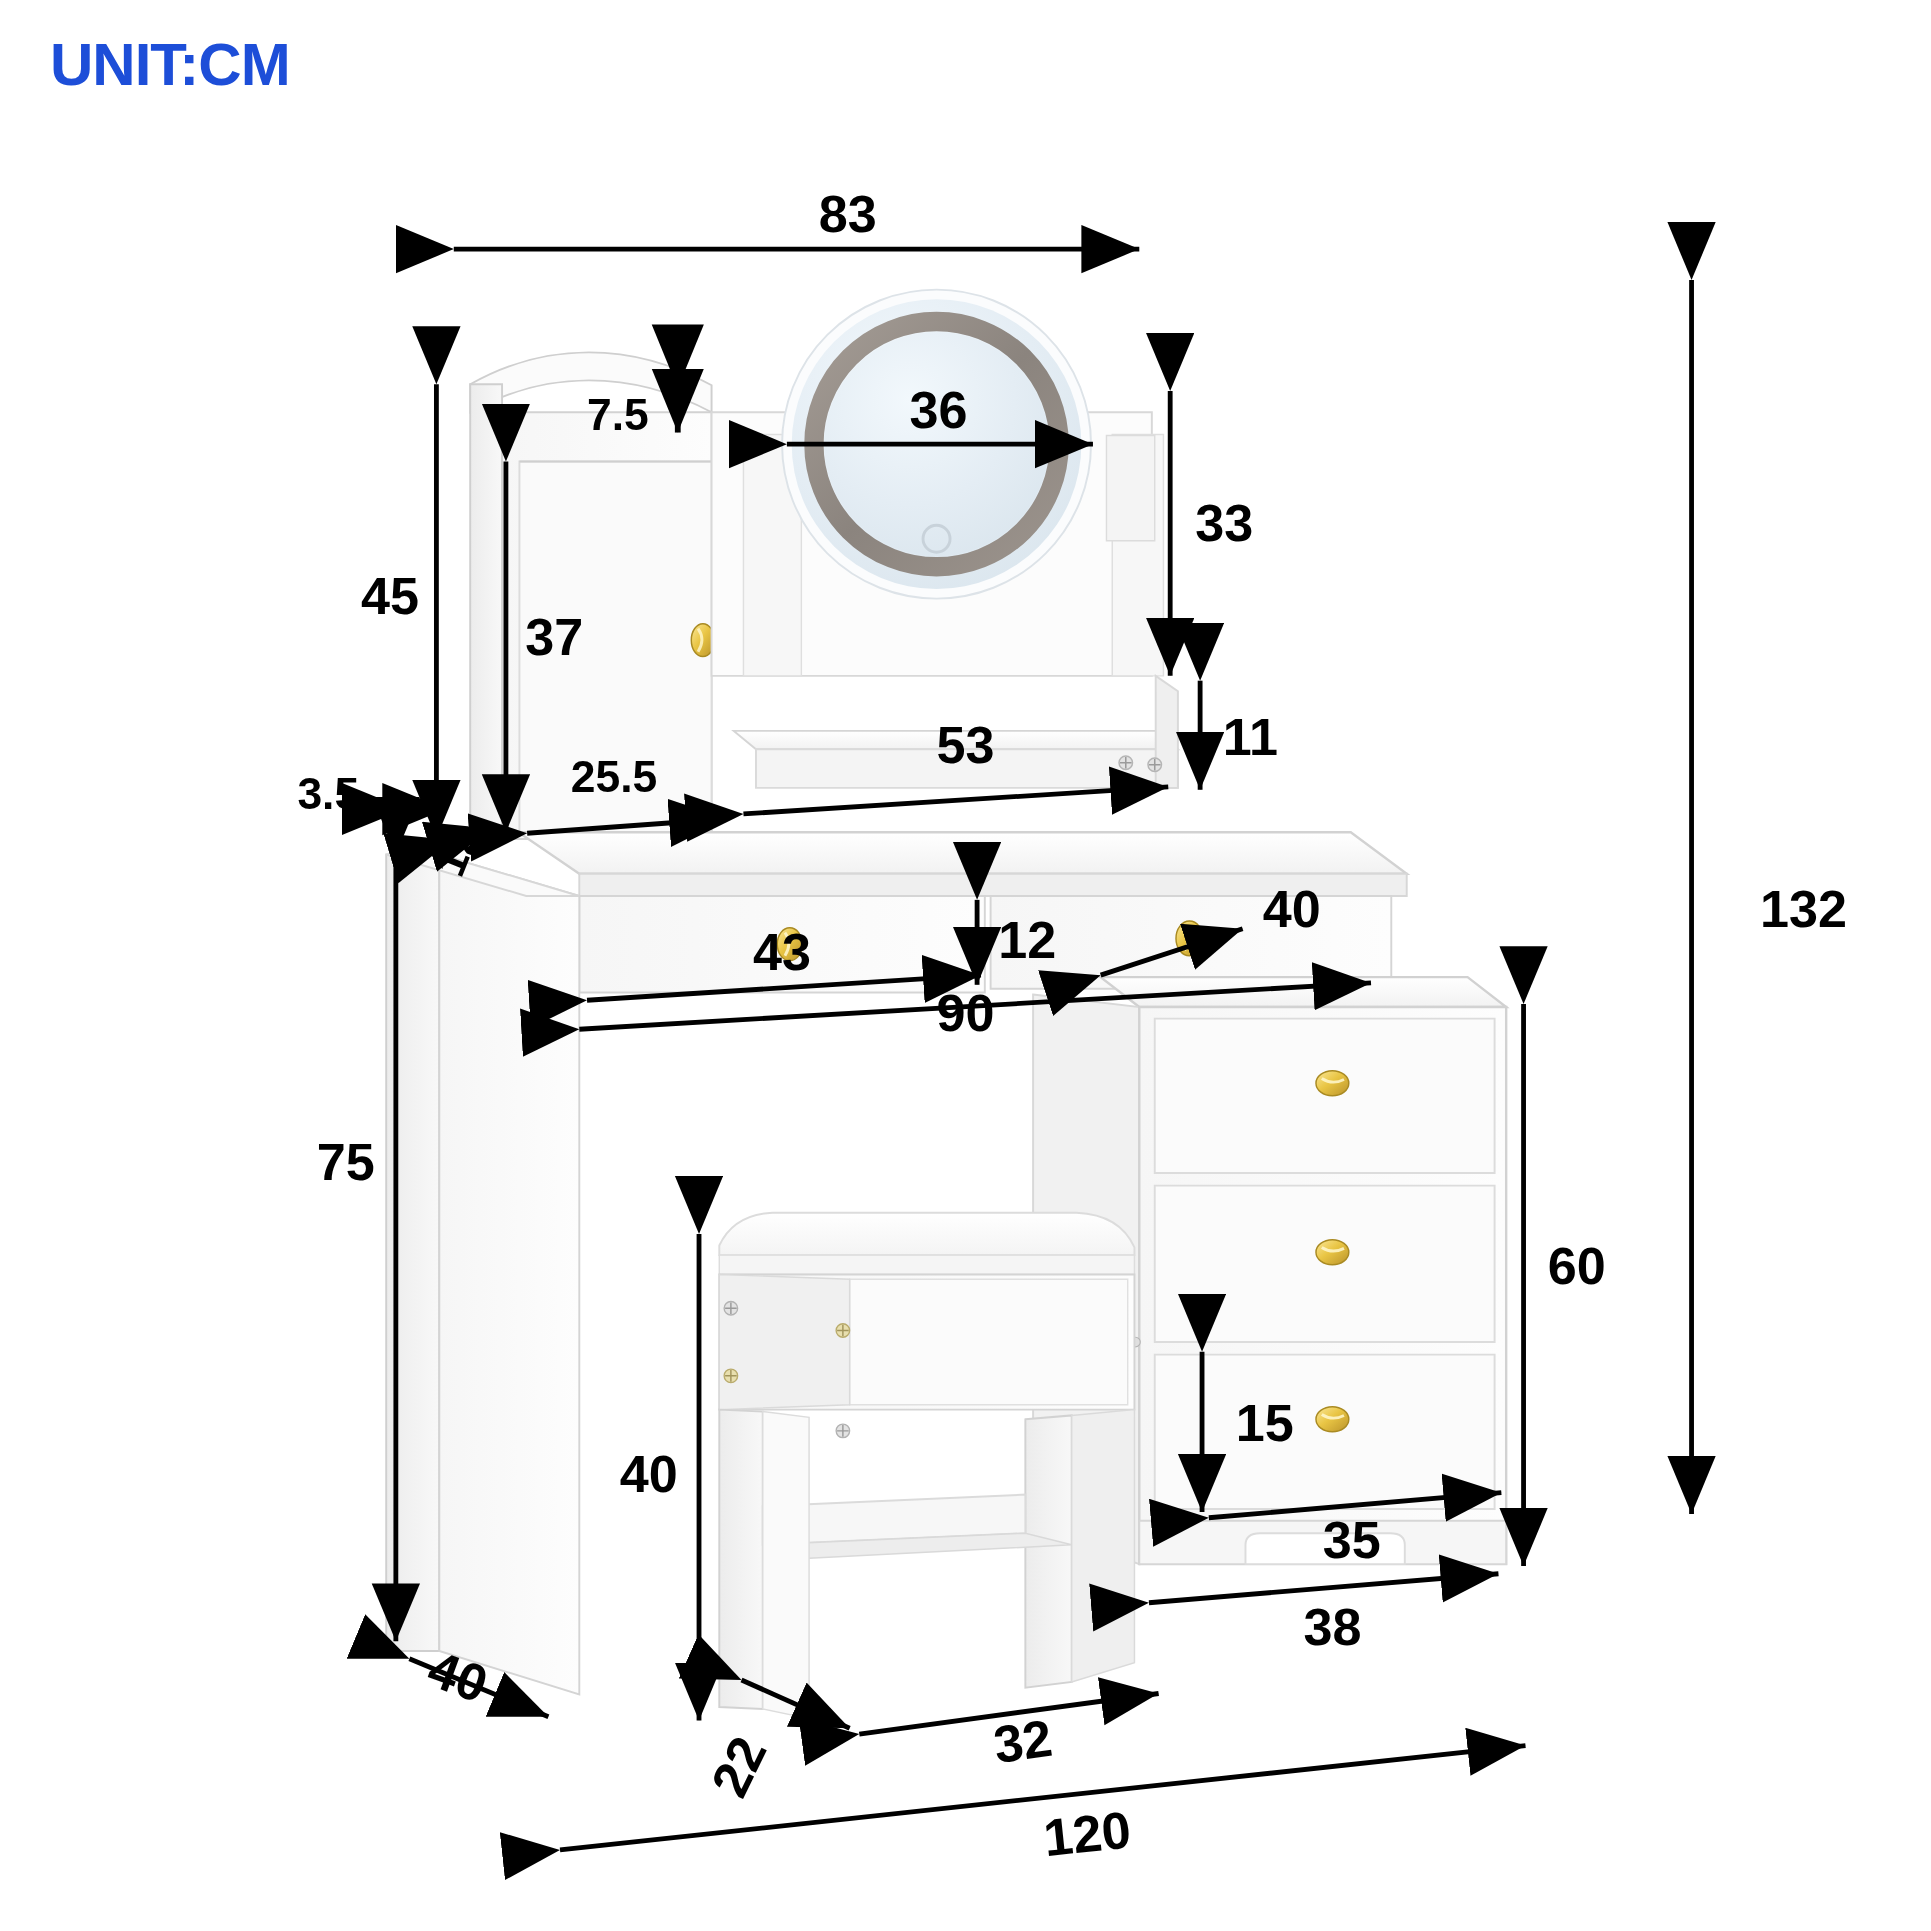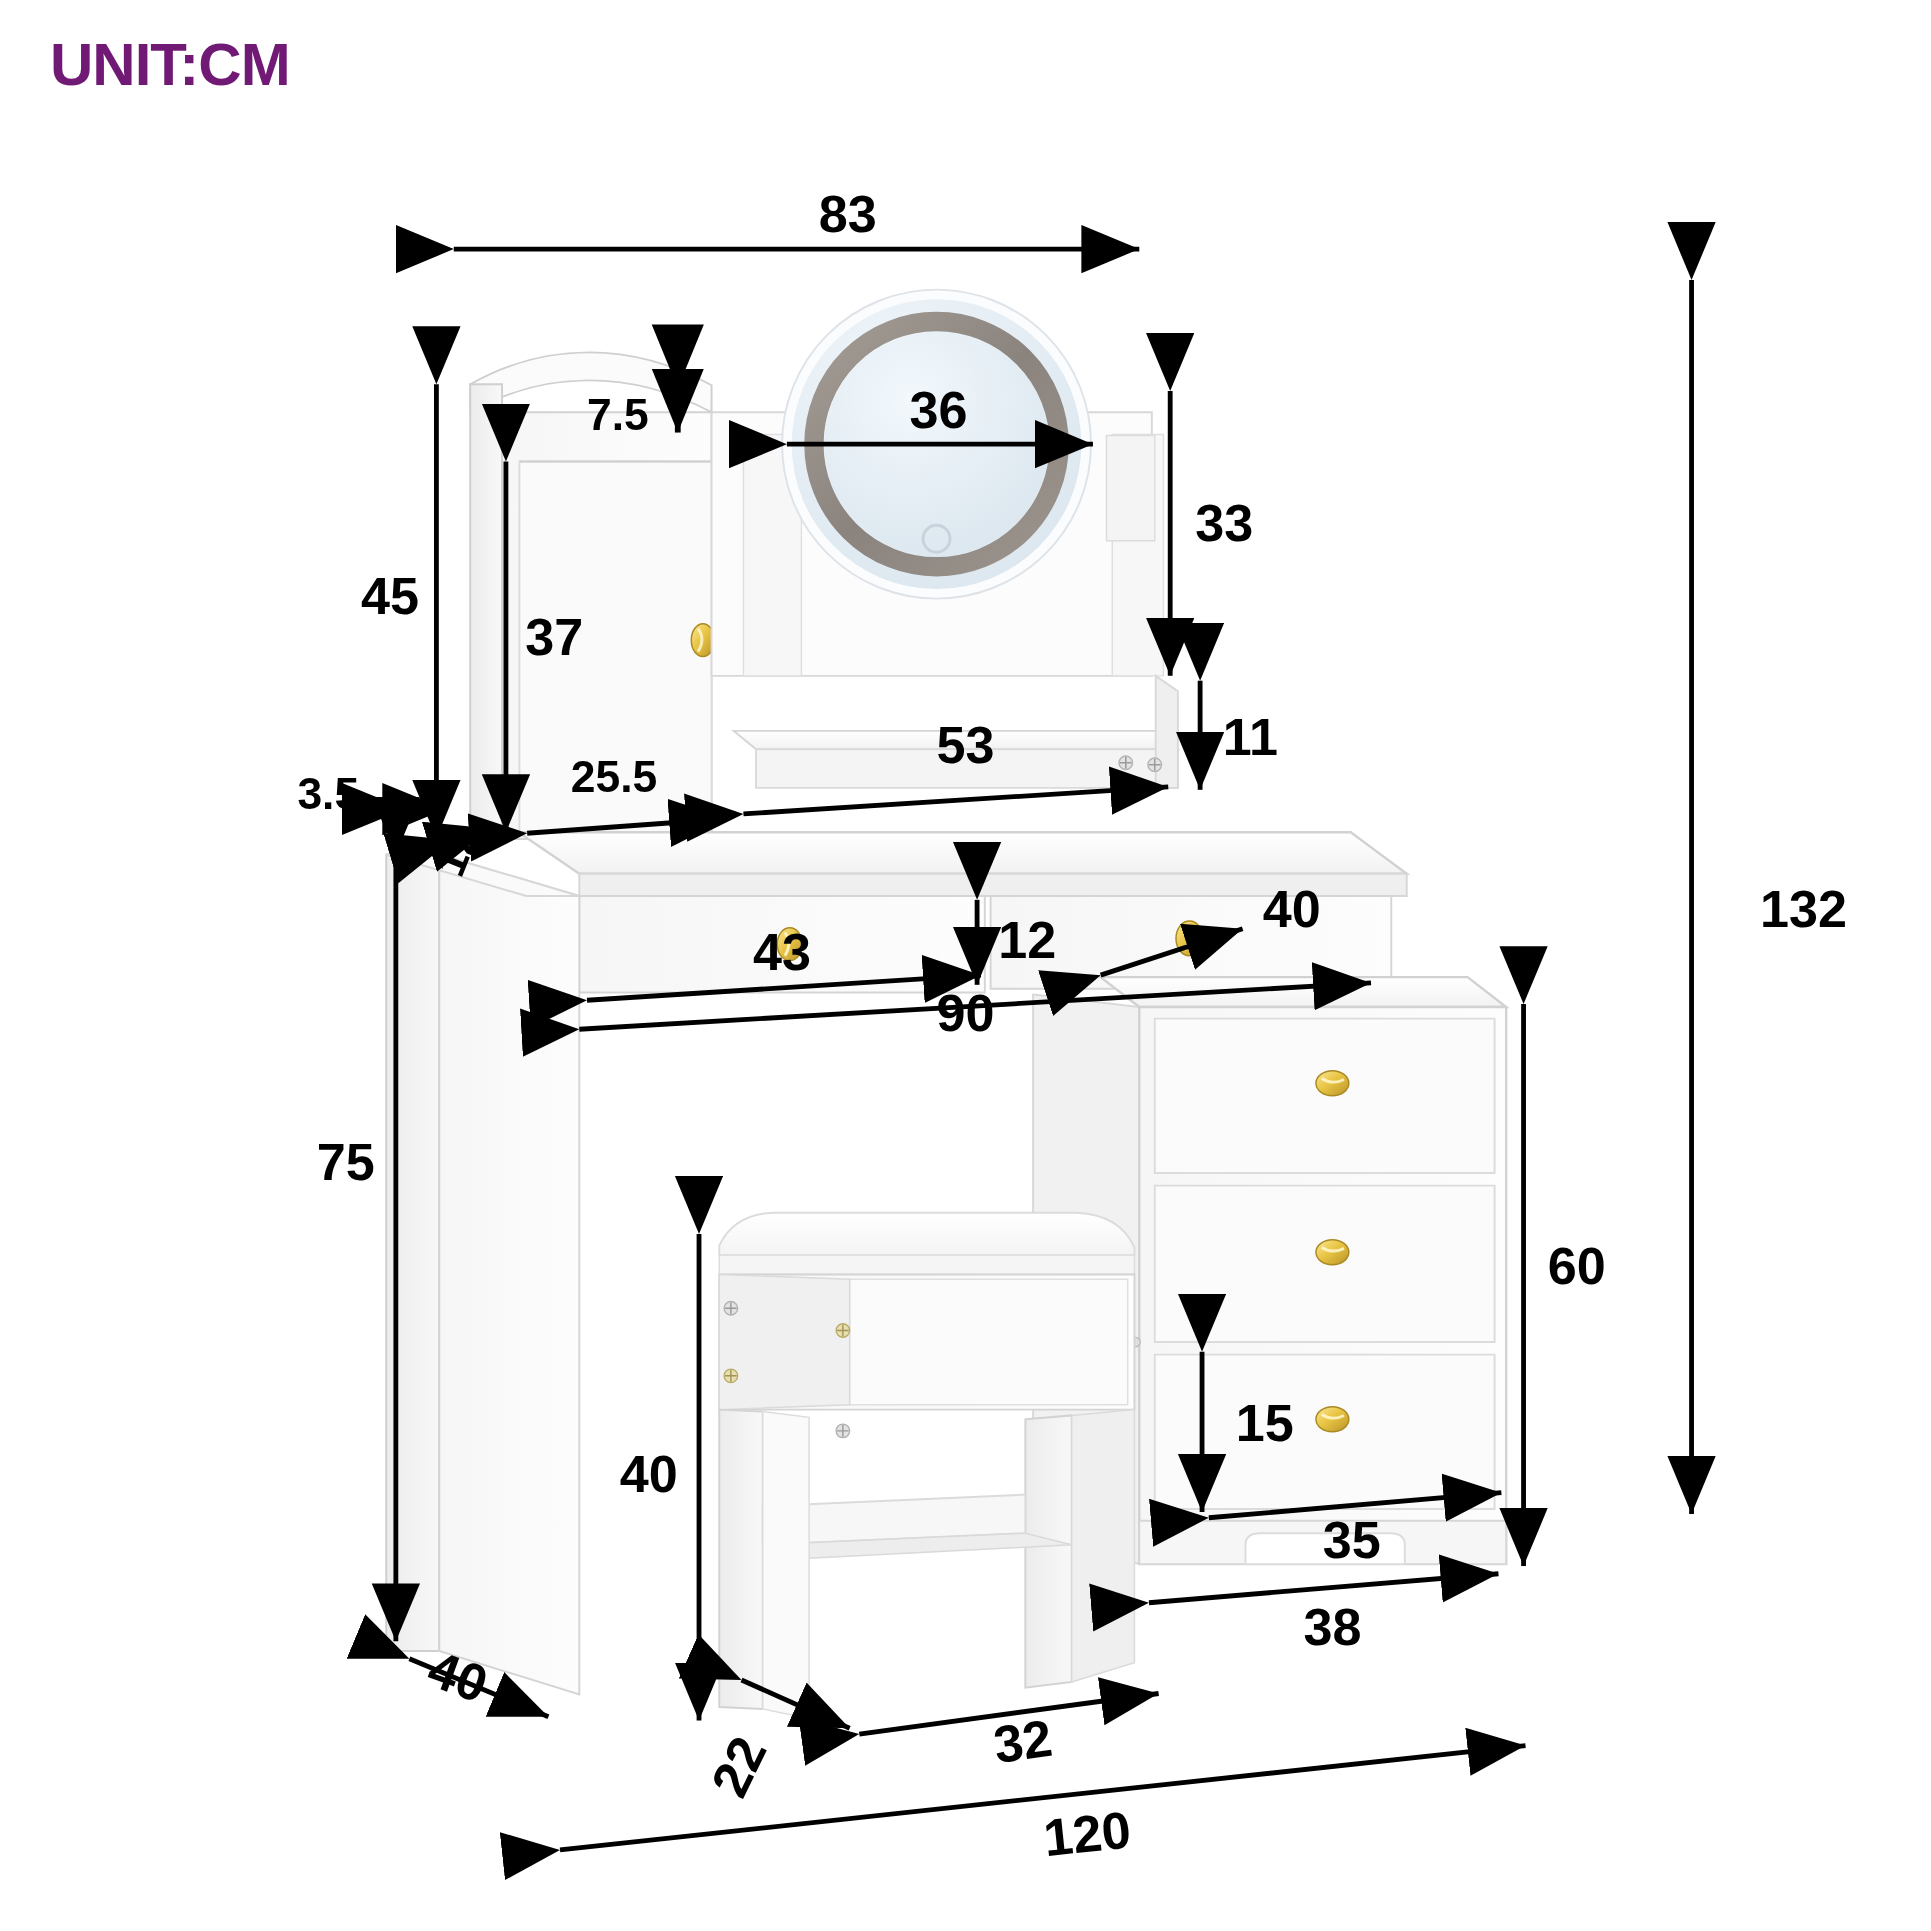--- a/index.html
+++ b/index.html
@@ -1,21 +1,21 @@
 <!DOCTYPE html>
 <html><head>
 <meta charset="utf-8">
 <title>Vanity Set Dimension Diagram</title>
 <style>
   html,body{margin:0;padding:0;background:#ffffff;}
   body{width:1931px;height:1931px;font-family:"Liberation Sans",sans-serif;overflow:hidden;position:relative;}
   #stage{position:absolute;left:0;top:0;width:1931px;height:1931px;background:#fff;}
   #title{
     position:absolute;left:50px;top:35px;
-    font-size:60px;font-weight:700;letter-spacing:-1px;color:#701a75;
+    font-size:60px;font-weight:700;letter-spacing:-1px;color:#1d4ed8;
     font-family:"Liberation Sans",sans-serif;line-height:1;
   }
   svg#art{position:absolute;left:0;top:0;width:1931px;height:1931px;display:block;}
   .dimtxt{
     font-family:"Liberation Sans",sans-serif;
     font-weight:700;fill:#000;font-size:46px;
   }
   .dimtxt.big{font-size:54px;}
 </style>
 </head>

